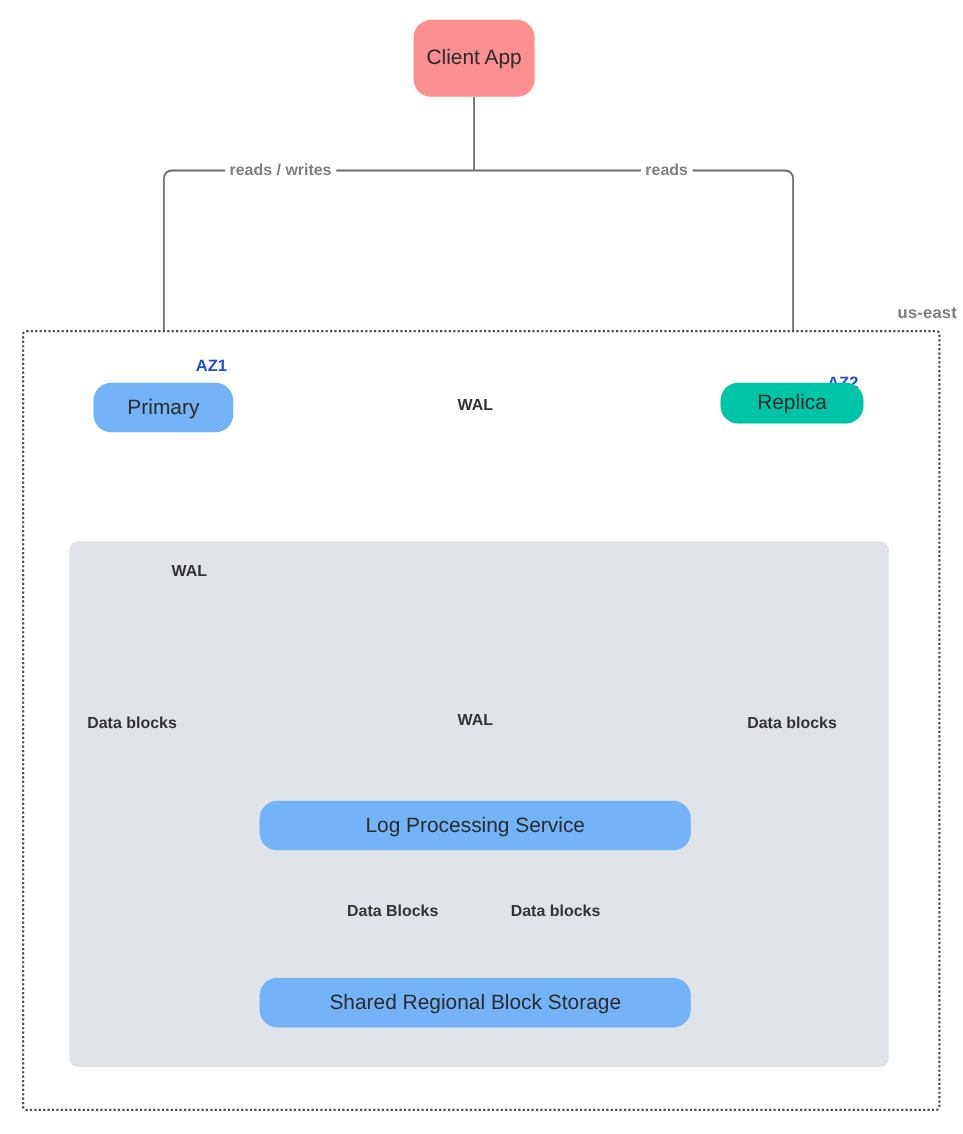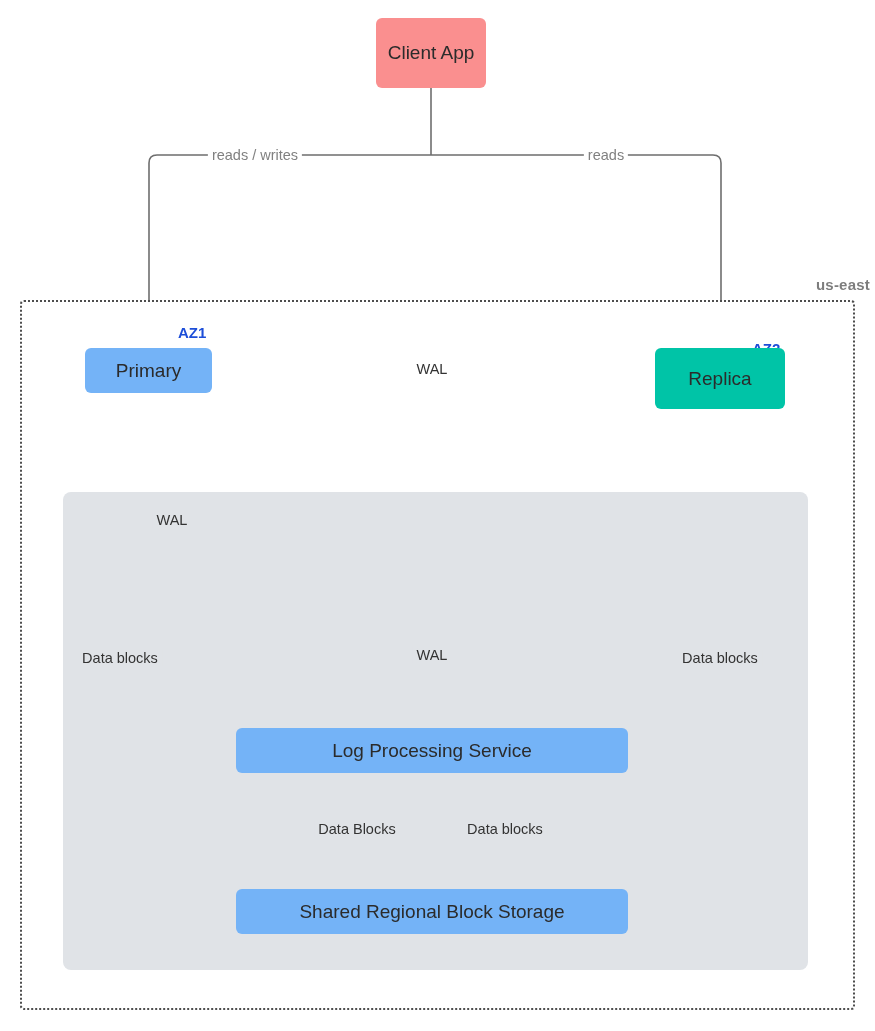--- a/index.html
+++ b/index.html
@@ -58,21 +58,21 @@
     border-radius: 8px;
   }
 
   
   .node {
     position: absolute;
     box-sizing: border-box;
     display: flex;
     align-items: center;
     justify-content: center;
-    border-radius: 6px;
+    border-radius: 16px;
     color: #2b2b2b;
     font-size: 19px;
     font-weight: normal;
     text-align: center;
     line-height: 1.15;
     padding: 0 10px;
   }
   .node-client {
     left: 376px;
     top: 18px;
@@ -84,21 +84,21 @@
     left: 85px;
     top: 348px;
     width: 127px;
     height: 45px;
     background: #74b3f7;
   }
   .node-replica {
     left: 655px;
     top: 348px;
     width: 130px;
-    height: 61px;
+    height: 37px;
     background: #00c4a7;
   }
   .node-logstorage {
     left: 236px;
     top: 566px;
     width: 392px;
     height: 45px;
     background: #74b3f7;
   }
   .node-logproc {
@@ -123,21 +123,21 @@
     font-weight: bold;
     color: #1d4ed8;
   }
   .az1 { left: 178px; top: 324px; }
   .az2 { left: 752px; top: 340px; }
 
   
   .edge-label {
     position: absolute;
     font-size: 14.5px;
-    font-weight: normal;
+    font-weight: bold;
     color: #333333;
     background: transparent;
     white-space: nowrap;
     transform: translate(-50%, -50%);
   }
   .edge-label.on-white { background: #ffffff; padding: 0 4px; }
   .edge-label.on-gray  { background: #e0e3e7; padding: 0 4px; }
   .edge-label.muted {
     color: #808080;
     background: #ffffff;

